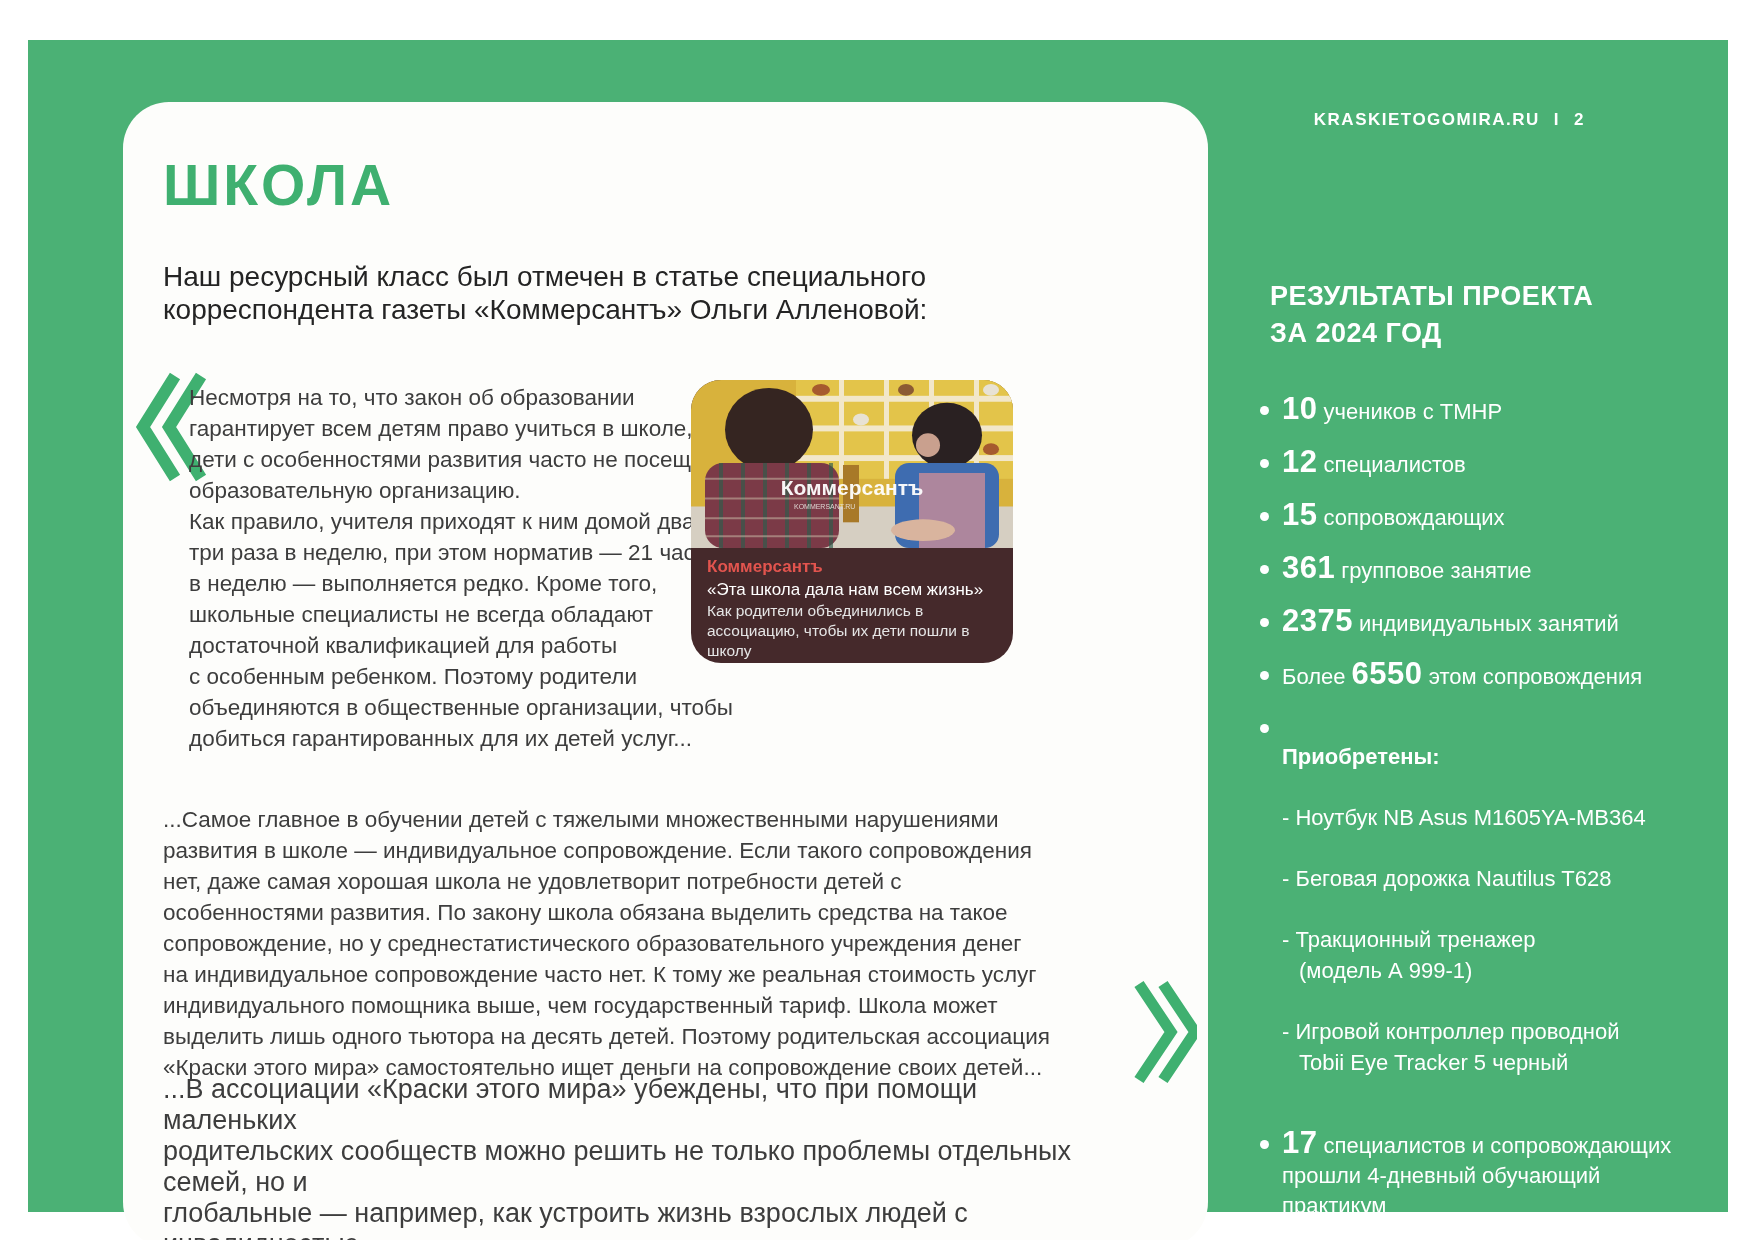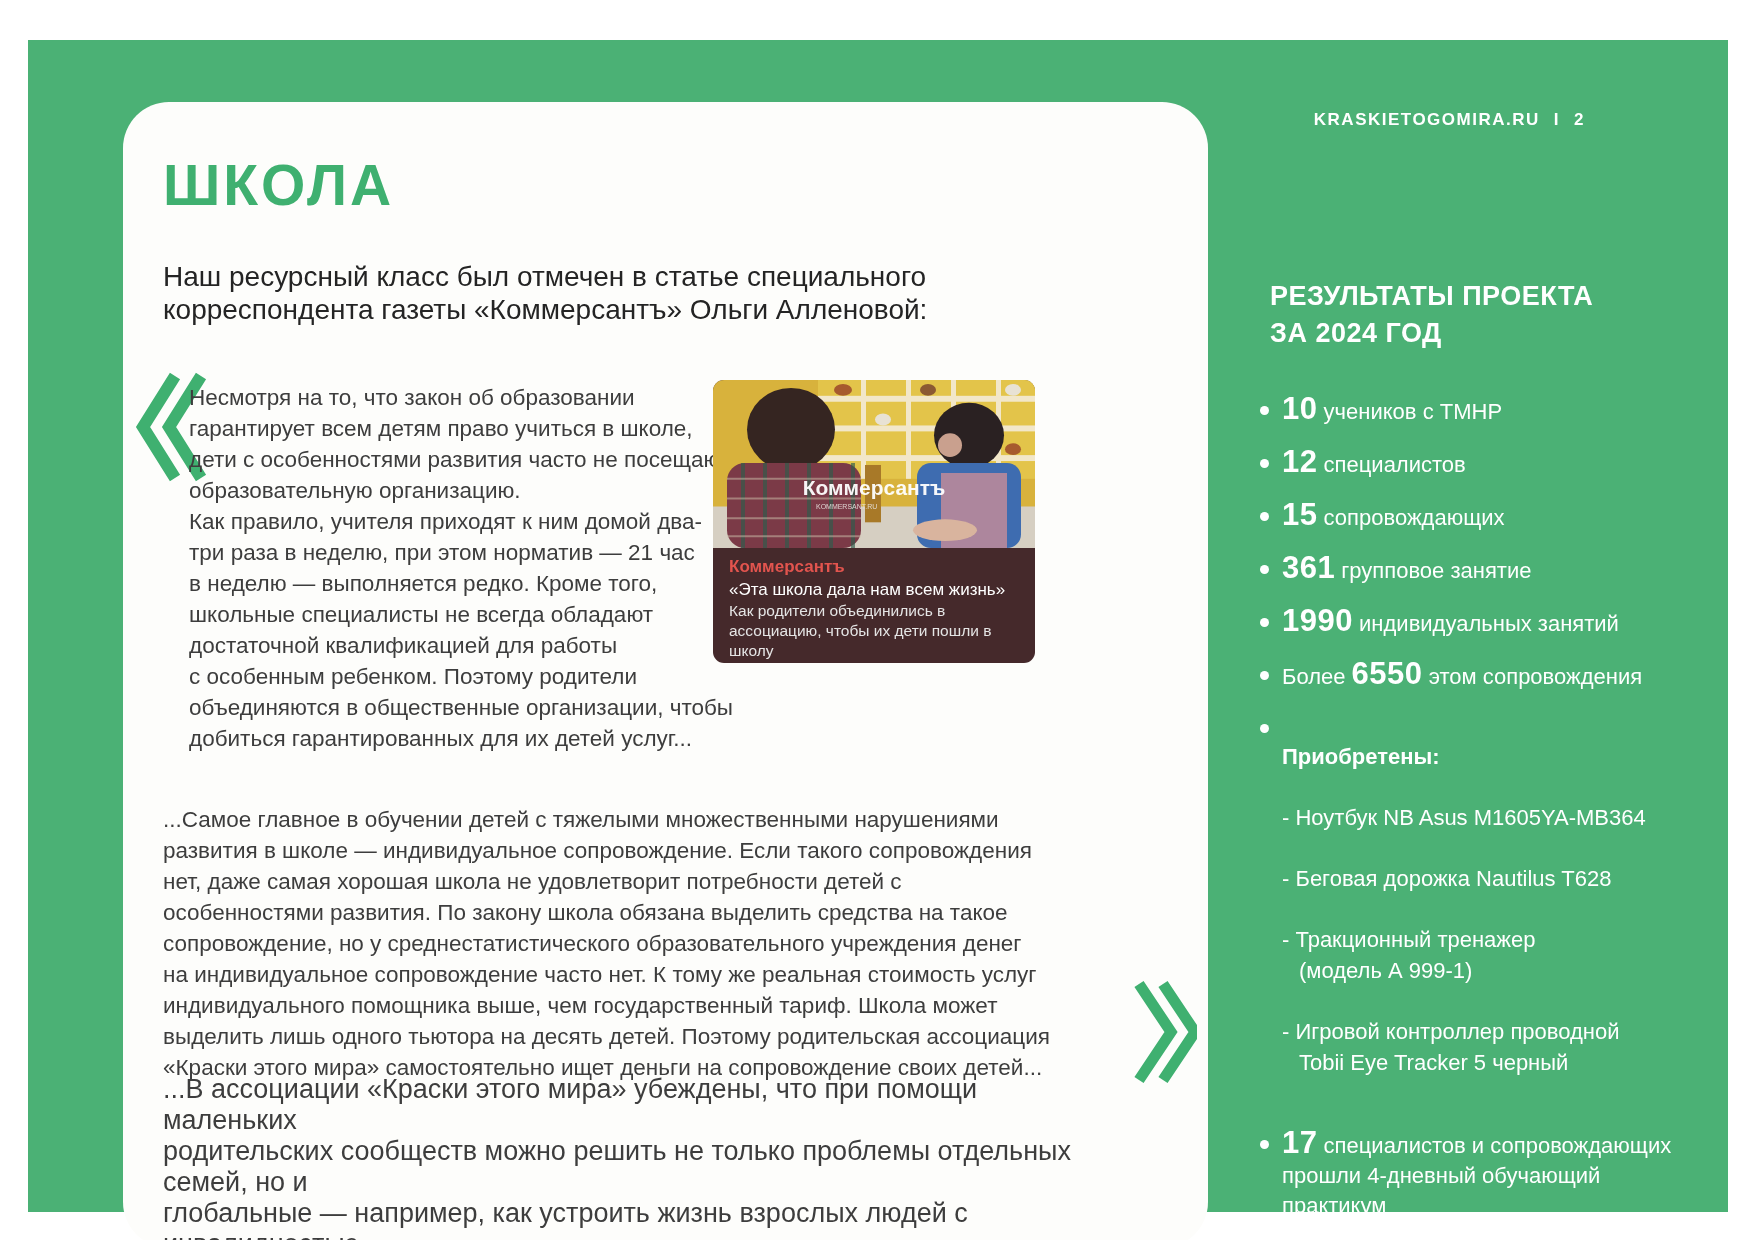--- a/index.html
+++ b/index.html
@@ -18,21 +18,21 @@
   .green-page{position:absolute;left:28px;top:40px;width:1700px;height:1172px;background:var(--green-bg)}
   .header{position:absolute;top:70px;right:143px;color:#fff;font-size:17px;font-weight:bold;letter-spacing:1.5px;display:flex;gap:14px;align-items:baseline}
   .white-card{position:absolute;left:95px;top:62px;width:1085px;height:1146px;background:var(--card-bg);border-radius:46px}
   .page-title{position:absolute;left:40px;top:50px;font-size:57px;font-weight:bold;color:var(--green-accent);letter-spacing:3px}
   .intro{position:absolute;left:40px;top:158px;font-size:28px;font-weight:normal;color:var(--intro-dark);line-height:33px;white-space:pre-line}
   .quote-open{position:absolute;left:6px;top:270px;color:var(--green-accent)}
   .quote-close{position:absolute;left:1008px;top:878px;color:var(--green-accent)}
   .quote-text{position:absolute;left:66px;top:280px;width:560px;font-size:22.5px;color:var(--text-dark);line-height:31px;white-space:pre-line}
   .para-2{position:absolute;left:40px;top:702px;width:965px;font-size:22.5px;color:var(--text-dark);line-height:31px;white-space:pre-line}
   .para-3{position:absolute;left:40px;top:972px;width:930px;font-size:27px;color:var(--text-dark);line-height:31px;white-space:pre-line}
-  .kcard{position:absolute;left:590px;top:278px;width:322px;height:283px;border-radius:11px;background:var(--maroon);overflow:hidden;cursor:pointer}
+  .kcard{position:absolute;left:568px;top:278px;width:322px;height:283px;border-radius:30px;background:var(--maroon);overflow:hidden;cursor:pointer}
   .kphoto{display:block;width:322px;height:168px}
   .kcap{padding:8px 16px 0 16px}
   .ksource{color:var(--red);font-weight:bold;font-size:17px;line-height:22px}
   .khead{color:#ffffff;font-weight:normal;font-size:17px;line-height:23px}
   .ksub{color:#e5e5e5;font-size:15.5px;line-height:20px;white-space:pre-line}
   .sidebar{position:absolute;left:1230px;top:238px;width:480px;color:#fff}
   .sb-title{font-size:27px;font-weight:bold;line-height:37px;white-space:pre-line;margin:0 0 42px 12px;letter-spacing:0.5px}
   .sb-item{display:flex;margin-bottom:20px}
   .sb-item.extra{margin-top:20px}
   .dot{flex:none;width:9px;height:9px;border-radius:50%;background:#fff;margin:12px 13px 0 2px}
@@ -166,21 +166,21 @@
       <div class="sb-item">
         <span class="dot"></span>
         <div class="sb-body"><span class="num">15</span><span> сопровождающих</span></div>
       </div>
       <div class="sb-item">
         <span class="dot"></span>
         <div class="sb-body"><span class="num">361</span><span> групповое занятие</span></div>
       </div>
       <div class="sb-item">
         <span class="dot"></span>
-        <div class="sb-body"><span class="num">1990</span><span> индивидуальных занятий</span></div>
+        <div class="sb-body"><span class="num">2375</span><span> индивидуальных занятий</span></div>
       </div>
       <div class="sb-item">
         <span class="dot"></span>
         <div class="sb-body"><span>Более </span><span class="num">6550</span><span> этом сопровождения</span></div>
       </div>
 
       <div class="sb-item extra">
         <span class="dot"></span>
         <div class="sb-body">
           <div class="acq-label">Приобретены:</div>

